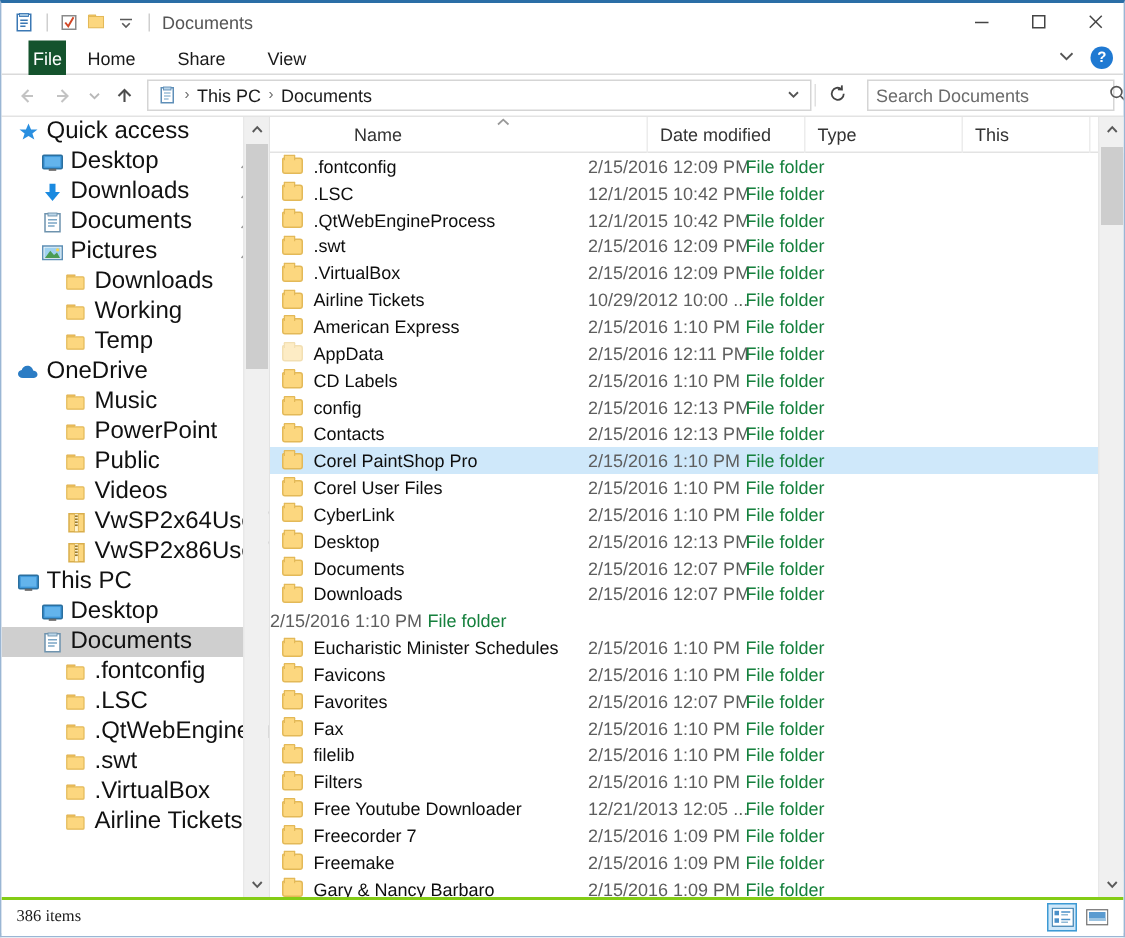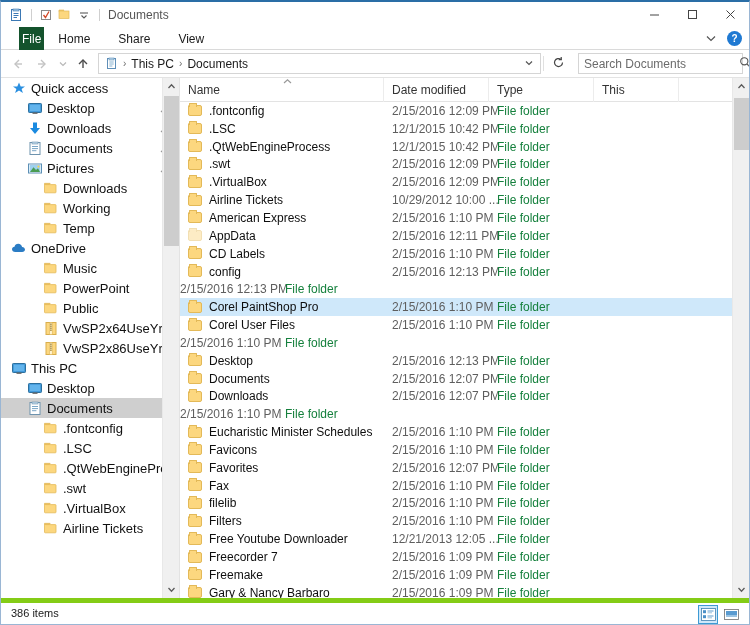--- a/index.html
+++ b/index.html
@@ -147,21 +147,21 @@
   
   #sidebar {
     width: 178px;
     background: #ffffff;
     position: relative;
     overflow: hidden;
   }
   .nav-row {
     display: flex; align-items: center;
     height: 20px;
-    font-size: 13px; color: #111;
+    font-size: 16px; color: #111;
     white-space: nowrap;
     position: relative;
   }
   .nav-row.selected { background: #cfcfcf; }
   .nav-ico {
     width: 16px; height: 16px;
     display: inline-flex; align-items: center; justify-content: center;
     flex: 0 0 16px;
     margin-right: 4px;
   }
@@ -228,21 +228,21 @@
     font-size: 12px; color: #333;
     height: 24px; display: flex; align-items: center;
     padding-left: 8px;
     border-right: 1px solid #ececec;
     position: relative;
   }
   .sort-chev {
     position: absolute; left: 50%; top: 0px;
     font-size: 8px; color: #888;
   }
-  .c-name { width: 204px; }
+  .c-name { width: 204px; margin-left: 48px; }
   .c-date { width: 105px; }
   .c-type { width: 105px; }
   .c-size { width: 85px; }
   .c-pad { flex: 1; border-right: none; }
 
   #rows {
     position: absolute;
     top: 24px; left: 0; right: 17px; bottom: 0;
     overflow: hidden;
   }
@@ -258,26 +258,27 @@
     padding-left: 8px; color: #0e0e0e;
   }
   .f-name .folder { margin-right: 7px; flex: 0 0 14px; }
   .f-date { width: 105px; color: #5e5e5e; }
   .f-type { width: 105px; color: #15803d; }
   .f-size { width: 85px; color: #5e5e5e; }
 
   
   #statusbar {
     height: 24px;
-    border-top: 5px solid #84cc16;
+    border-top: 2px solid #84cc16;
     background: #fff;
     display: flex; align-items: center;
     padding-left: 10px;
     font-size: 11px; color: #1a1a1a;
     position: relative;
+    font-family: Liberation Serif, serif;
   }
   .view-btns {
     position: absolute; right: 8px; top: 2px;
     display: flex; gap: 3px; align-items: center;
   }
   .vbtn {
     width: 20px; height: 19px;
     display: flex; align-items: center; justify-content: center;
     border: 1px solid transparent;
   }
@@ -550,20 +551,29 @@
               <svg width="16" height="15" viewBox="0 0 16 15">
                 <path d="M1.5 4 L6 4 L7.2 2.3 L1.5 2.3 Z" fill="#f0c35e" stroke="#dcae4c" stroke-width="0.6"></path>
                 <rect x="1.5" y="3.6" width="11.5" height="8.2" rx="0.7" fill="#fcd77f" stroke="#e3b958" stroke-width="0.8"></rect>
               </svg>
             </span>
             <span>Public</span>
           </div>
           <div class="nav-row lvl2">
             <span class="nav-ico">
               <svg width="16" height="15" viewBox="0 0 16 15">
+                <path d="M1.5 4 L6 4 L7.2 2.3 L1.5 2.3 Z" fill="#f0c35e" stroke="#dcae4c" stroke-width="0.6"></path>
+                <rect x="1.5" y="3.6" width="11.5" height="8.2" rx="0.7" fill="#fcd77f" stroke="#e3b958" stroke-width="0.8"></rect>
+              </svg>
+            </span>
+            <span>Videos</span>
+          </div>
+          <div class="nav-row lvl2">
+            <span class="nav-ico">
+              <svg width="16" height="15" viewBox="0 0 16 15">
                 <rect x="3" y="1.5" width="10" height="12" fill="#fcd77f" stroke="#d9ae4c"></rect>
                 <rect x="6.6" y="1.5" width="2.6" height="12" fill="#fff3cf" stroke="#d9ae4c" stroke-width="0.5"></rect>
                 <rect x="7" y="2.6" width="1.8" height="1.1" fill="#9a7a2a"></rect>
                 <rect x="7" y="4.6" width="1.8" height="1.1" fill="#9a7a2a"></rect>
                 <rect x="7" y="6.6" width="1.8" height="1.1" fill="#9a7a2a"></rect>
                 <rect x="7" y="8.6" width="1.8" height="1.1" fill="#9a7a2a"></rect>
               </svg>
             </span>
             <span>VwSP2x64UseYrOwnKey.zip</span>
           </div>
@@ -783,20 +793,24 @@
           <div class="frow">
             <div class="f-name">
               <span class="folder"></span>
               <span>config</span>
             </div>
             <div class="f-date">2/15/2016 12:13 PM</div>
             <div class="f-type">File folder</div>
             <div class="f-size"></div>
           </div>
           <div class="frow">
+            <div class="f-name">
+              <span class="folder"></span>
+              <span>Contacts</span>
+            </div>
             <div class="f-date">2/15/2016 12:13 PM</div>
             <div class="f-type">File folder</div>
             <div class="f-size"></div>
           </div>
           <div class="frow selected">
             <div class="f-name">
               <span class="folder"></span>
               <span>Corel PaintShop Pro</span>
             </div>
             <div class="f-date">2/15/2016 1:10 PM</div>
@@ -806,20 +820,24 @@
           <div class="frow">
             <div class="f-name">
               <span class="folder"></span>
               <span>Corel User Files</span>
             </div>
             <div class="f-date">2/15/2016 1:10 PM</div>
             <div class="f-type">File folder</div>
             <div class="f-size"></div>
           </div>
           <div class="frow">
+            <div class="f-name">
+              <span class="folder"></span>
+              <span>CyberLink</span>
+            </div>
             <div class="f-date">2/15/2016 1:10 PM</div>
             <div class="f-type">File folder</div>
             <div class="f-size"></div>
           </div>
           <div class="frow">
             <div class="f-name">
               <span class="folder"></span>
               <span>Desktop</span>
             </div>
             <div class="f-date">2/15/2016 12:13 PM</div>

